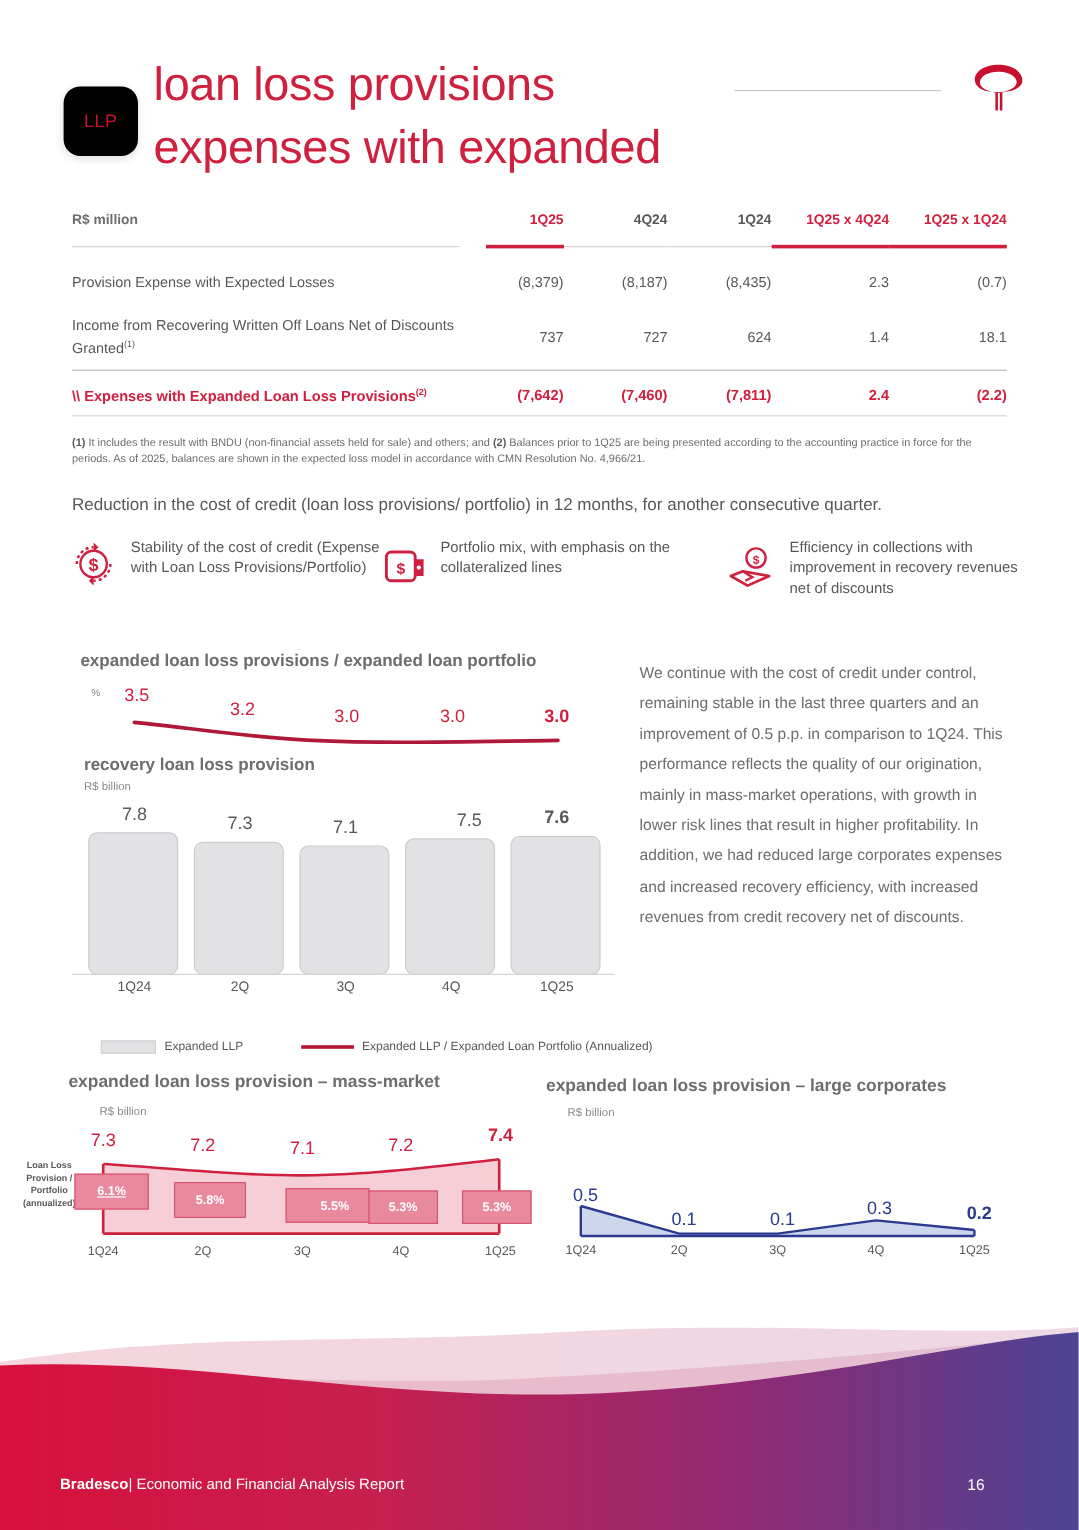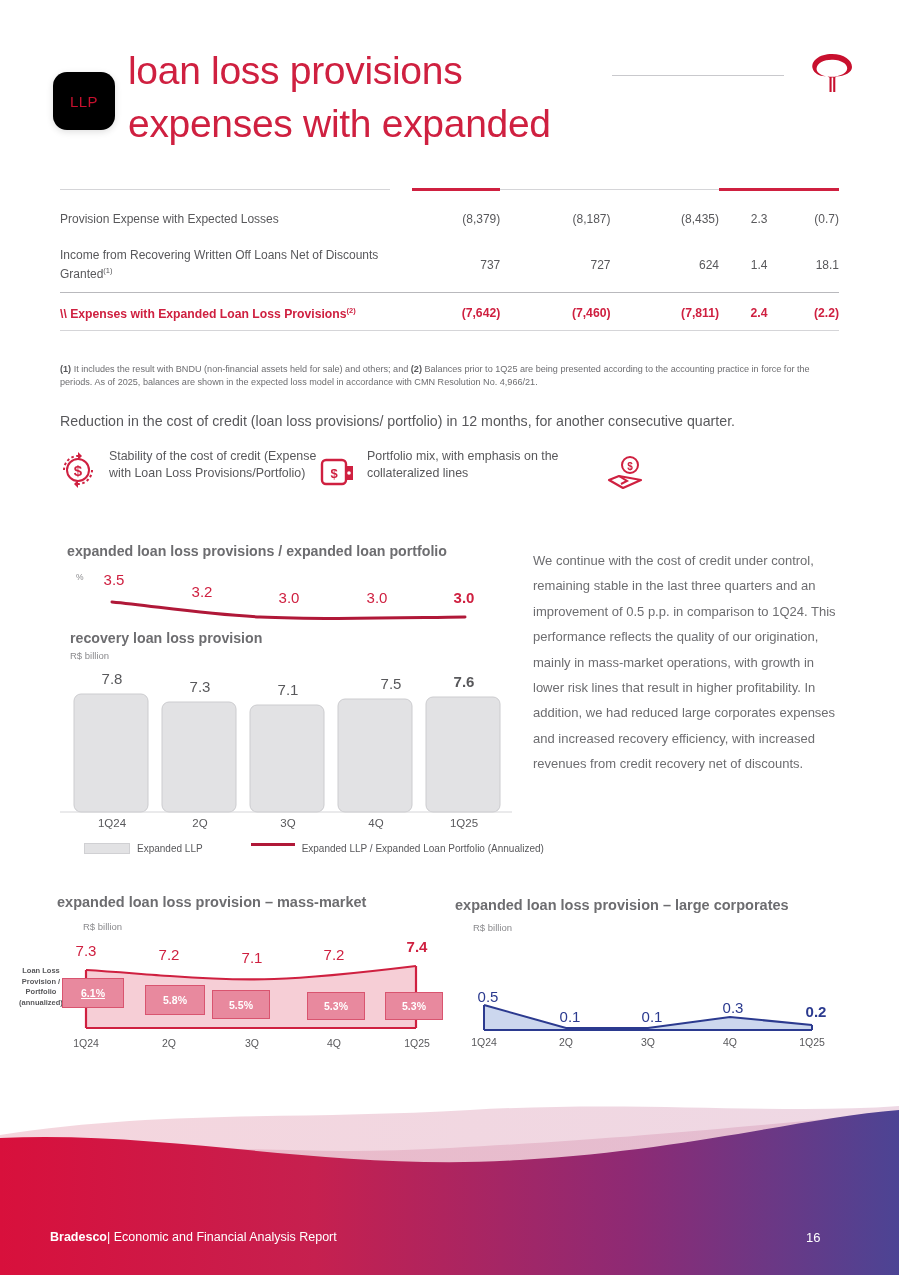--- a/index.html
+++ b/index.html
@@ -86,21 +86,21 @@
     position:absolute;font-size:15px;color:#cf2040;text-align:center;
     width:44px;
   }
   .barlabel{
     position:absolute;font-size:15px;color:#58585b;text-align:center;width:54px;
   }
   .xlabel{
     position:absolute;font-size:11.5px;color:#58585b;text-align:center;width:54px;
   }
   .legend{position:absolute;left:84px;top:843px;display:flex;gap:48px;align-items:center;}
-  .lg-item{display:flex;gap:7px;font-size:10px;color:#58585b;}
+  .lg-item{display:flex;align-items:center;gap:7px;font-size:10px;color:#58585b;margin-top:24px;}
   .lg-swatch{width:44px;height:9px;background:#e2e2e4;border:1px solid #d0d0d3;}
   .lg-line{width:44px;height:3px;background:#b01838;}
 
   
   .sidetext{
     position:absolute;left:533px;top:548px;width:305px;
     font-size:13px;line-height:25.4px;color:#6d6d70;
   }
 
   
@@ -146,20 +146,28 @@
     <svg class="logo" viewBox="0 0 52 52">
       <path d="M26 6 C13 6 5 13 6.5 20 C7.6 25.4 14 28.6 20 28.2 C13.6 26.8 10.2 23.6 10.6 20.2 C11.2 15 18.6 11.4 27 11.8 C35.2 12.2 41 15.8 41.2 20 C41.4 24 36.4 27.6 29 28.4 C38.6 28.6 46 24.4 46 19 C46 12.2 38 6 26 6 Z" fill="#c8102e"></path>
       <path d="M23.5 29 h2.1 v15 h-2.1 z M27.2 29 h2.1 v15 h-2.1 z" fill="#c8102e"></path>
       <path d="M21.5 28.4 c1.8 1.6 7.4 1.6 9.4 0 c-3 .6 -6.4 .6 -9.4 0 z" fill="#c8102e"></path>
     </svg>
   </div>
 
   <div class="tbl">
     <table>
       <tbody>
+      <tr>
+        <th class="th-unit">R$ million</th>
+        <th class="th-cur" style="width:88px">1Q25</th>
+        <th class="th-q" style="width:88px">4Q24</th>
+        <th class="th-q" style="width:88px">1Q24</th>
+        <th class="th-var" style="width:100px">1Q25 x 4Q24</th>
+        <th class="th-var" style="width:100px">1Q25 x 1Q24</th>
+      </tr>
       <tr class="rule-row">
         <td>
               <div class="rule-grey"></div>
             </td>
         <td>
               <div class="rule-red" style="margin-left:22px"></div>
             </td>
         <td>
               <div class="rule-grey"></div>
             </td>
@@ -235,20 +243,21 @@
     <div class="hl-txt">Portfolio mix, with emphasis on the collateralized lines</div>
   </div>
 
   <div class="hl hl-3">
     <svg class="hl-icon" width="42" height="40" viewBox="0 0 42 40" style="margin-top:6px">
       <circle cx="25" cy="11" r="8" fill="none" stroke="#cf2040" stroke-width="2"></circle>
       <text x="25" y="16" font-size="10" font-weight="bold" fill="#cf2040" text-anchor="middle" font-family="Liberation Sans, sans-serif">$</text>
       <path d="M4 26 l10 -4 l22 4 l-18 8 z" fill="none" stroke="#cf2040" stroke-width="2.2" stroke-linejoin="round"></path>
       <path d="M14 22 l8 5 l-6 3" fill="none" stroke="#cf2040" stroke-width="2"></path>
     </svg>
+    <div class="hl-txt">Efficiency in collections with improvement in recovery revenues net of discounts</div>
   </div>
 
   <div class="sec-title c1-title">expanded loan loss provisions / expanded loan portfolio</div>
   <div class="c1-pct">%</div>
 
   <div class="linelabel" style="left:92px;top:571px;">3.5</div>
   <div class="linelabel" style="left:180px;top:583px;">3.2</div>
   <div class="linelabel" style="left:267px;top:589px;">3.0</div>
   <div class="linelabel" style="left:355px;top:589px;">3.0</div>
   <div class="linelabel" style="left:442px;top:589px;font-weight:bold;">3.0</div>
@@ -307,21 +316,21 @@
   <svg style="position:absolute;left:60px;top:958px;width:380px;height:75px;" viewBox="0 0 380 75">
     <path d="M26 12 C 60 14, 90 17, 110 18 C 150 21, 190 22, 214 21 C 250 20, 290 16, 356 8 L356 70 L26 70 Z" fill="#f6ced6"></path>
     <path d="M26 12 C 60 14, 90 17, 110 18 C 150 21, 190 22, 214 21 C 250 20, 290 16, 356 8" fill="none" stroke="#cf2040" stroke-width="2.2"></path>
     <line x1="26" y1="12" x2="26" y2="70" stroke="#cf2040" stroke-width="2.2"></line>
     <line x1="356" y1="8" x2="356" y2="70" stroke="#cf2040" stroke-width="2.2"></line>
     <line x1="26" y1="70" x2="356" y2="70" stroke="#cf2040" stroke-width="2.2"></line>
   </svg>
 
   <div class="pctbox" style="left:62px;top:978px;width:60px;height:28px;text-decoration:underline;">6.1%</div>
   <div class="pctbox" style="left:145px;top:985px;width:58px;height:28px;">5.8%</div>
-  <div class="pctbox" style="left:212px;top:990px;width:56px;height:27px;">5.5%</div>
+  <div class="pctbox" style="left:238px;top:990px;width:56px;height:27px;padding-left:12px;">5.5%</div>
   <div class="pctbox" style="left:307px;top:992px;width:56px;height:26px;">5.3%</div>
   <div class="pctbox" style="left:385px;top:992px;width:56px;height:26px;">5.3%</div>
 
   <div class="bx" style="left:63px;top:1037px;">1Q24</div>
   <div class="bx" style="left:146px;top:1037px;">2Q</div>
   <div class="bx" style="left:229px;top:1037px;">3Q</div>
   <div class="bx" style="left:311px;top:1037px;">4Q</div>
   <div class="bx" style="left:394px;top:1037px;">1Q25</div>
 
   <div class="sec-title b2-title">expanded loan loss provision – large corporates</div>

